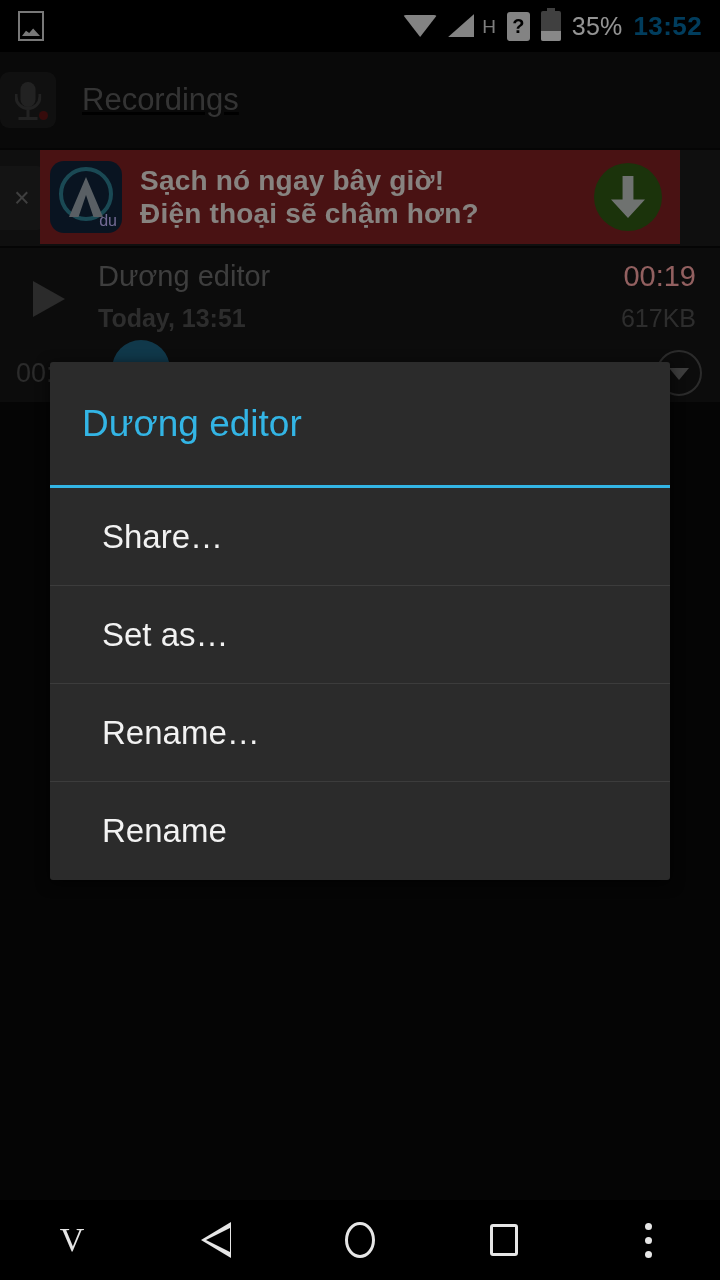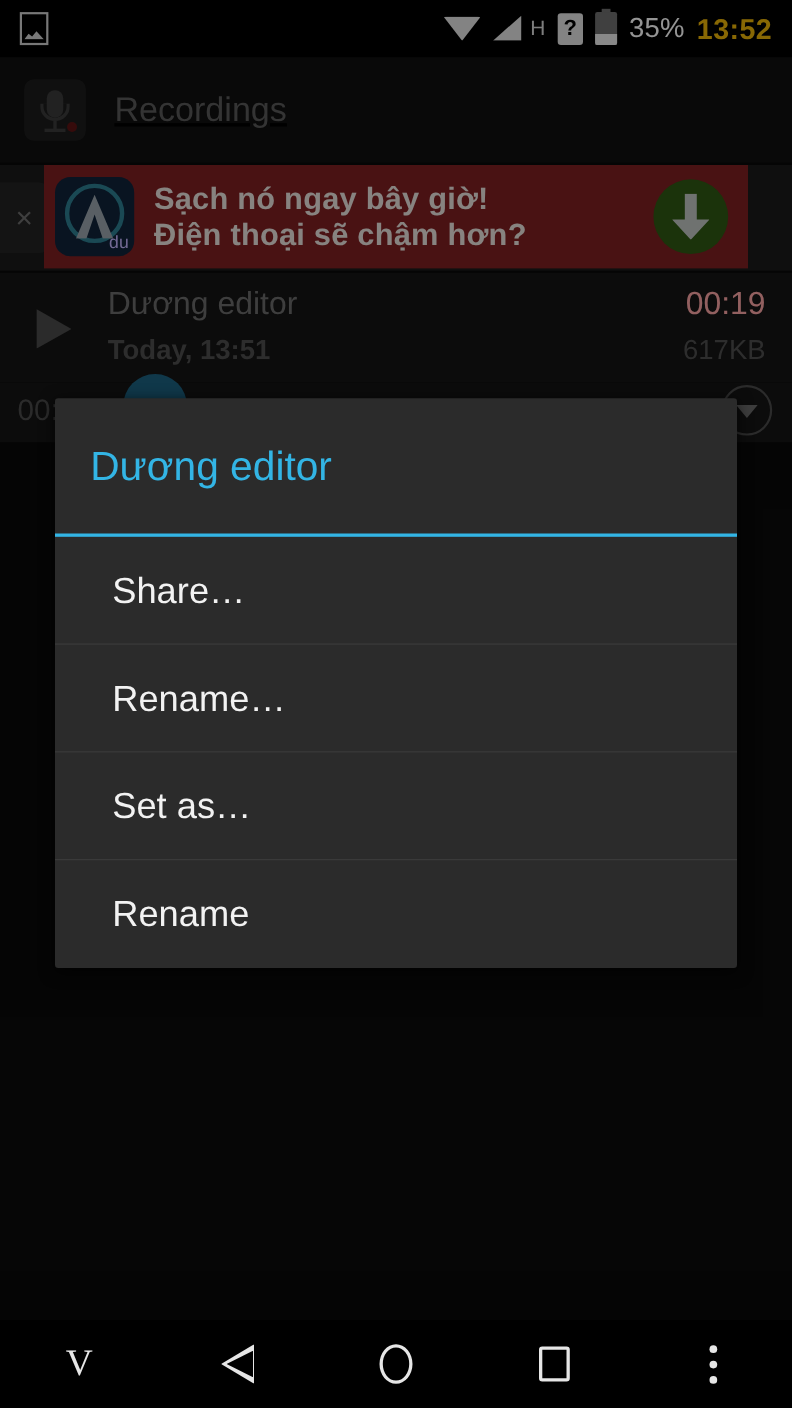--- a/index.html
+++ b/index.html
@@ -40,26 +40,26 @@
     width:23px; height:29px; background:#e2e2e2; border-radius:3px;
     position:relative; display:flex; align-items:center; justify-content:center;
   }
   .sim-icon span { color:#000; font-size:20px; font-weight:bold; line-height:1; }
   .batt-icon { width:20px; height:30px; border:0; background:#6e6e6e; border-radius:2px; position:relative; }
   .batt-icon:before {
     content:""; position:absolute; top:-3px; left:6px; width:8px; height:3px; background:#6e6e6e;
   }
   .batt-fill { position:absolute; left:0; bottom:0; width:100%; background:#eaeaea; border-radius:0 0 2px 2px; }
   .sb-text { color:#fff; font-size:25px; letter-spacing:0.2px; }
-  .sb-clock { color:#eab308; font-size:26px; font-weight:bold; letter-spacing:0.4px; }
+  .sb-clock { color:#0369a1; font-size:26px; font-weight:bold; letter-spacing:0.4px; }
 
   
   .appbar {
     position:absolute; top:52px; left:0; width:720px; height:96px;
-    background:#101010; display:flex; align-items:center; padding-left:22px;text-decoration:underline;
+    background:#101010; display:flex; align-items:center; text-decoration:underline;
   }
   .app-icon {
     width:56px; height:56px; border-radius:9px; background:#1d1d1d;
     position:relative; flex:none;
   }
   .mic-body {
     position:absolute; left:50%; top:10px; transform:translateX(-50%);
     width:15px; height:25px; border-radius:8px; background:#3c3c3c;
   }
   .mic-arc {
@@ -256,24 +256,24 @@
   <div class="dialog">
     <div class="dlg-title-wrap">
       <div class="dlg-title">Dương editor</div>
     </div>
     <div class="dlg-accent"></div>
 
     <div class="dlg-item">
       <span>Share…</span>
     </div>
     <div class="dlg-item">
+      <span>Set as…</span>
+    </div>
+    <div class="dlg-item">
       <span>Rename…</span>
-    </div>
-    <div class="dlg-item">
-      <span>Set as…</span>
     </div>
     <div class="dlg-item">
       <span>Rename</span>
     </div>
   </div>
 
   <div class="navbar">
     <div class="nav-btn">
       <div class="nv-v">V</div>
     </div>

